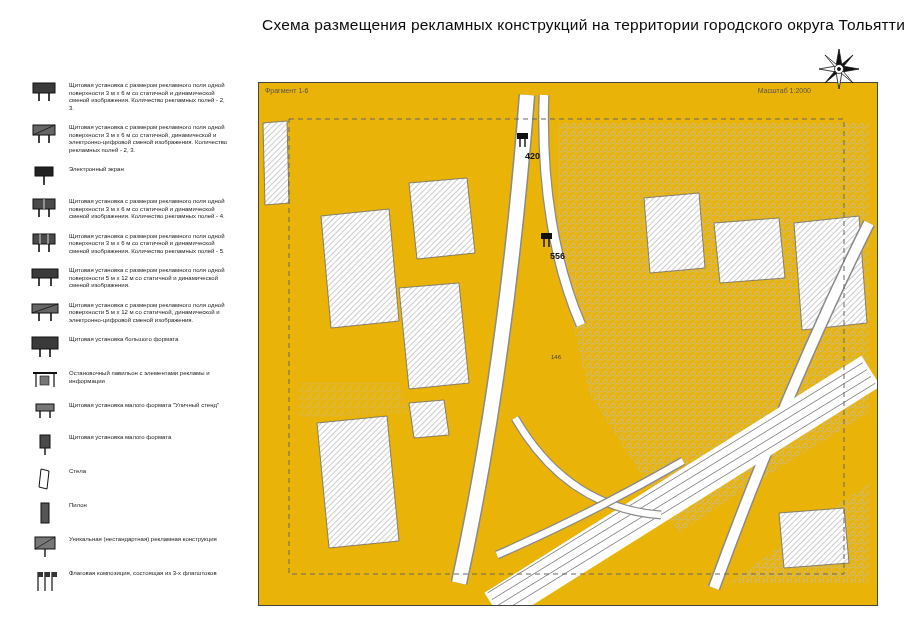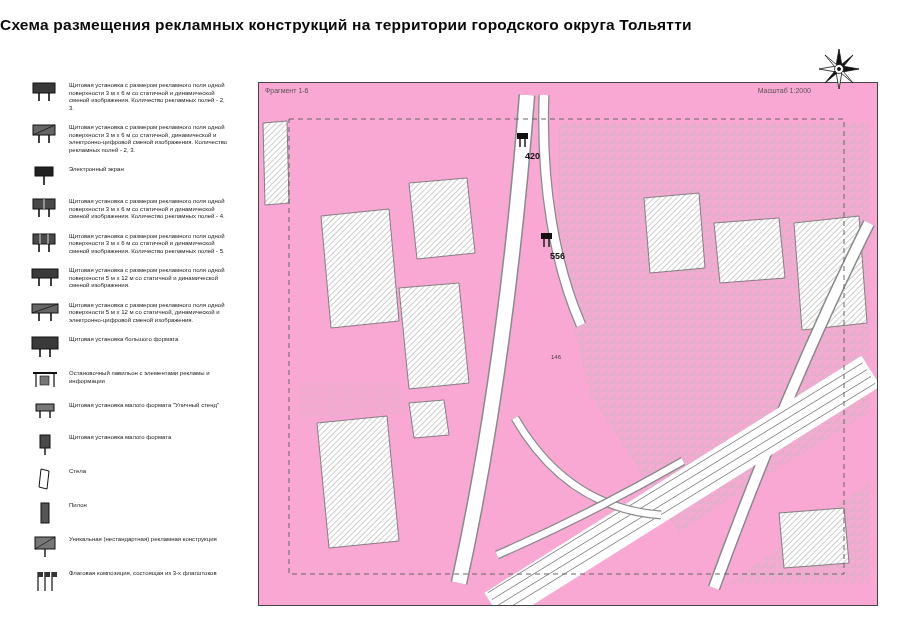--- a/index.html
+++ b/index.html
@@ -5,38 +5,38 @@
   html,body{margin:0;padding:0;background:#fff;}
   body{
     position:relative;
     width:905px;height:640px;
     font-family:"Liberation Sans", sans-serif;
     color:#111;
     overflow:hidden;
   }
   .page-title{
     position:absolute;top:16px;left:0;width:905px;
-    text-align:left;font-weight:bold;font-size:15.5px;color:#0a0a0a;
+    text-align:right;font-weight:normal;font-size:15.5px;color:#0a0a0a;
     letter-spacing:.2px;
   }
   
   .legend{
     position:absolute;left:30px;top:82px;width:222px;
   }
   .legend-item{
     display:flex;align-items:flex-start;gap:9px;margin-bottom:12px;
   }
   .licon{flex:0 0 30px;display:flex;justify-content:center;min-height:20px;}
   .ltext{
     flex:1;font-size:6px;line-height:7.5px;color:#222;max-width:160px;
   }
   
   .map-wrap{
     position:absolute;left:258px;top:82px;width:618px;height:522px;
-    border:1px solid #444;background:#f9a8d4;
+    border:1px solid #444;background:#eab308;
   }
   .map-label{
     position:absolute;font-size:7px;color:#555;z-index:5;
   }
   .map-label.fragment{left:6px;top:4px;}
   .map-label.scale{right:66px;top:4px;}
   .map-svg{position:absolute;left:0;top:0;}
   .compass{
     position:absolute;left:818px;top:48px;width:42px;height:42px;z-index:6;
   }

